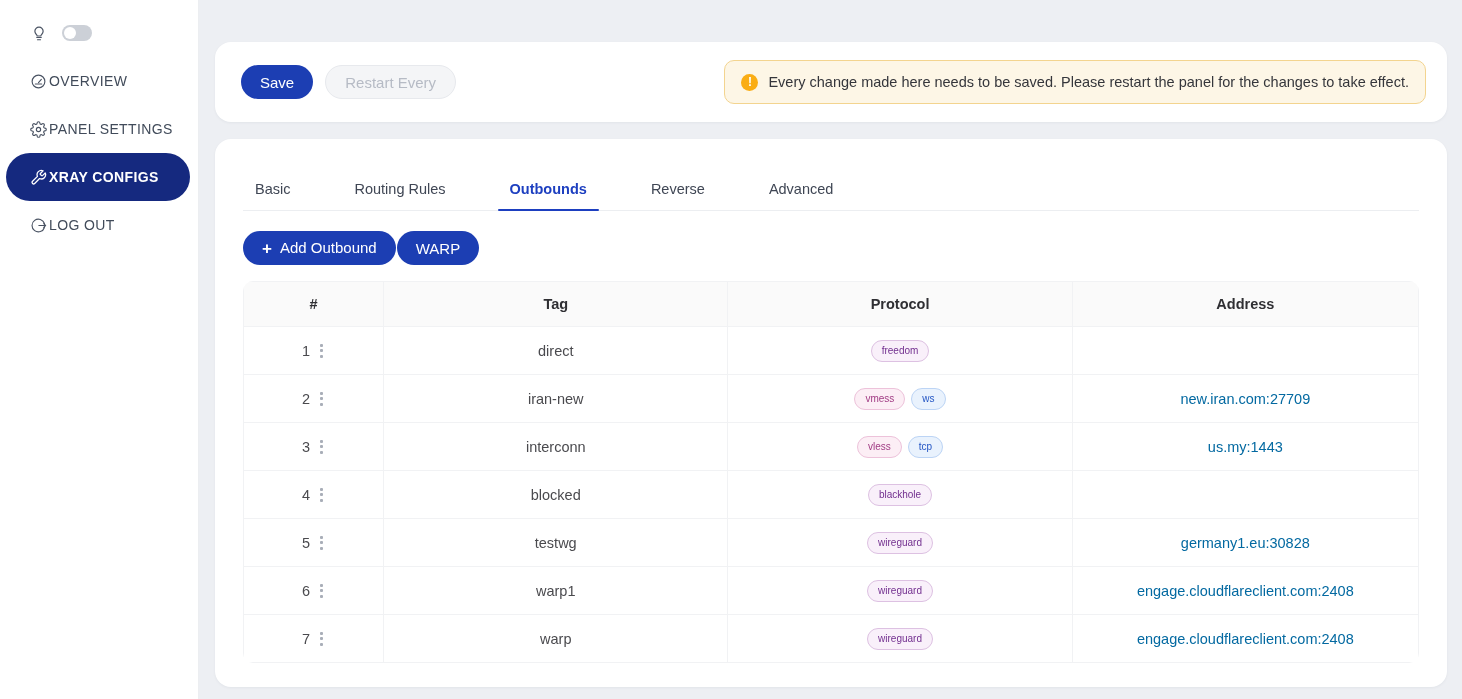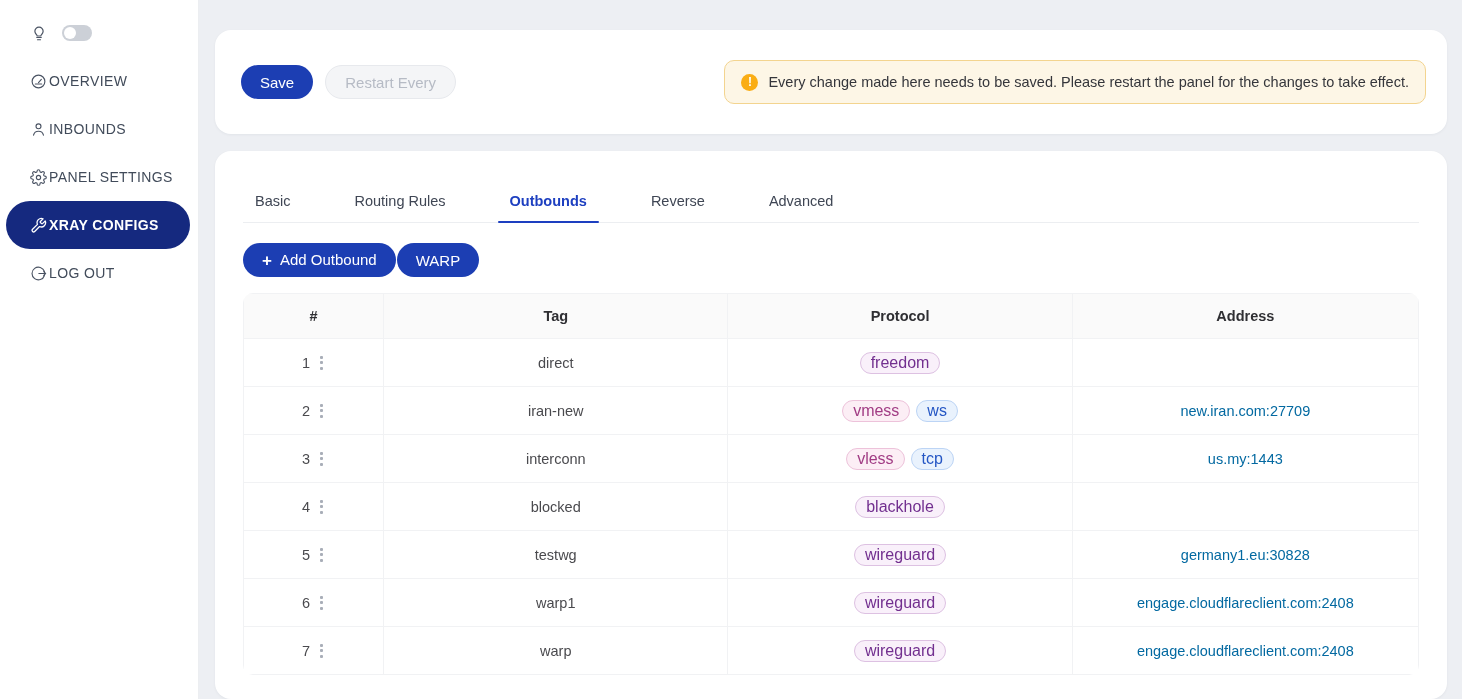--- a/index.html
+++ b/index.html
@@ -39,22 +39,23 @@
   .nav-item.active svg { stroke:#fff; }
   .side-icon svg { stroke:#4a5363; display:block; }
 
   
   .main { flex:1; padding:30px 15px 0 16px; }
   .card {
     background:#fff; border-radius:16px;
     box-shadow:0 1px 3px rgba(25,35,60,.05);
   }
   .card-top {
-    height:104px; display:flex; align-items:center; justify-content:space-between;
+    height:80px; display:flex; align-items:center; justify-content:space-between;
     padding:0 21px 0 26px;
+    margin-top:12px;
   }
   .btn {
     border:none; border-radius:17px; height:34px; padding:0 19px;
     font-size:15px; font-family:inherit; cursor:pointer; white-space:nowrap;
   }
   .btn-primary { background:var(--accent,#1c3eb3); color:#fff; }
   .btn-disabled {
     background:#f4f5f7; color:#b6bbc5; border:1px solid #e7e9ed;
     margin-left:12px; cursor:not-allowed;
   }
@@ -93,21 +94,21 @@
   th, td { border:1px solid #f1f2f4; text-align:center; }
   thead th { background:#fafafa; height:45px; font-weight:600; color:#2f2f33; }
   tbody td { height:48px; background:#fff; color:#4a4a4e; }
   td.addr { color:#0369a1; }
   .rownum { display:inline-flex; align-items:center; gap:8px; }
   .dots { display:inline-flex; flex-direction:column; gap:2.5px; cursor:pointer; padding:2px; }
   .dots i { width:3px; height:3px; background:#a9aeb8; border-radius:1px; }
   .badges { display:flex; justify-content:center; align-items:center; gap:6px; }
   .badge {
     display:inline-block; padding:1px 10px 2px; border-radius:11px;
-    font-size:16px; line-height:17px; border:1px solid transparent; white-space:nowrap;
+    font-size:10px; line-height:17px; border:1px solid transparent; white-space:nowrap;
   }
   .badge-purple  { background:var(--badge-purple-bg,#f9f0fa);  border-color:var(--badge-purple-border,#ddc1e2);  color:var(--badge-purple-text,#722f8f); }
   .badge-magenta { background:var(--badge-magenta-bg,#fceef5); border-color:var(--badge-magenta-border,#edc2da); color:var(--badge-magenta-text,#a13c84); }
   .badge-blue    { background:var(--badge-blue-bg,#e9f2fd);    border-color:var(--badge-blue-border,#bcd4f5);    color:var(--badge-blue-text,#2456c4); }
 </style>
 </head>
 <body>
 
 <div class="app">
 
@@ -130,29 +131,20 @@
               <circle cx="12" cy="12" r="9"></circle>
               <path d="M12 13.5 16 9"></path>
               <path d="M7.5 15.5h9"></path>
             </svg>
           </span>
           <span>OVERVIEW</span>
         </div>
         <div class="nav-item">
           <span class="nico">
             <svg width="17" height="17" viewBox="0 0 24 24" fill="none" stroke="currentColor" stroke-width="1.6" stroke-linecap="round" stroke-linejoin="round">
-              <circle cx="12" cy="7.5" r="3.5"></circle>
-              <path d="M5 20c.8-3.5 3.6-5.5 7-5.5s6.2 2 7 5.5"></path>
-            </svg>
-          </span>
-          <span>INBOUNDS</span>
-        </div>
-        <div class="nav-item">
-          <span class="nico">
-            <svg width="17" height="17" viewBox="0 0 24 24" fill="none" stroke="currentColor" stroke-width="1.6" stroke-linecap="round" stroke-linejoin="round">
               <circle cx="12" cy="12" r="3"></circle>
               <path d="M19.4 15a1.65 1.65 0 0 0 .33 1.82l.06.06a2 2 0 0 1-2.83 2.83l-.06-.06a1.65 1.65 0 0 0-1.82-.33 1.65 1.65 0 0 0-1 1.51V21a2 2 0 0 1-4 0v-.09A1.65 1.65 0 0 0 9 19.4a1.65 1.65 0 0 0-1.82.33l-.06.06a2 2 0 0 1-2.83-2.83l.06-.06a1.65 1.65 0 0 0 .33-1.82 1.65 1.65 0 0 0-1.51-1H3a2 2 0 0 1 0-4h.09A1.65 1.65 0 0 0 4.6 9a1.65 1.65 0 0 0-.33-1.82l-.06-.06a2 2 0 0 1 2.83-2.83l.06.06a1.65 1.65 0 0 0 1.82.33H9a1.65 1.65 0 0 0 1-1.51V3a2 2 0 0 1 4 0v.09a1.65 1.65 0 0 0 1 1.51 1.65 1.65 0 0 0 1.82-.33l.06-.06a2 2 0 0 1 2.83 2.83l-.06.06a1.65 1.65 0 0 0-.33 1.82V9a1.65 1.65 0 0 0 1.51 1H21a2 2 0 0 1 0 4h-.09a1.65 1.65 0 0 0-1.51 1z"></path>
             </svg>
           </span>
           <span>PANEL SETTINGS</span>
         </div>
         <div class="nav-item active">
           <span class="nico">
             <svg width="17" height="17" viewBox="0 0 24 24" fill="none" stroke="currentColor" stroke-width="1.8" stroke-linecap="round" stroke-linejoin="round">
               <path d="M14.7 6.3a1 1 0 0 0 0 1.4l1.6 1.6a1 1 0 0 0 1.4 0l3.77-3.77a6 6 0 0 1-7.94 7.94l-6.91 6.91a2.12 2.12 0 0 1-3-3l6.91-6.91a6 6 0 0 1 7.94-7.94l-3.76 3.76z"></path>

